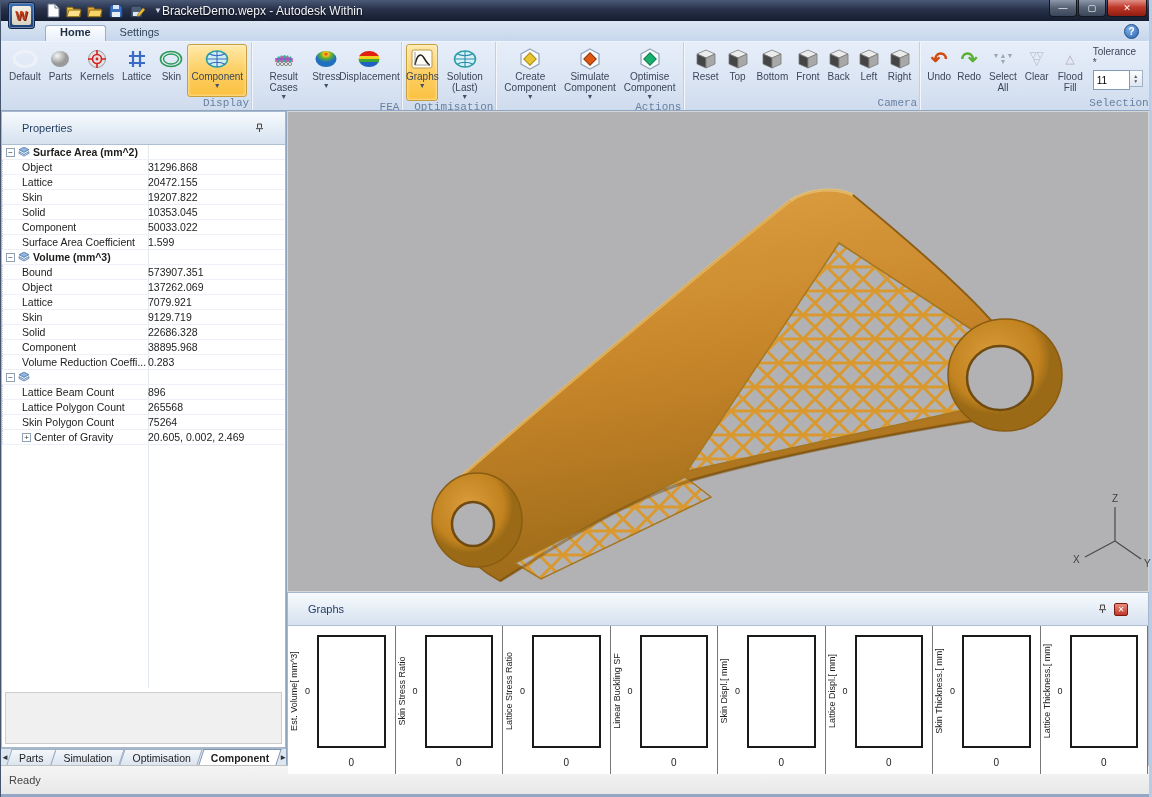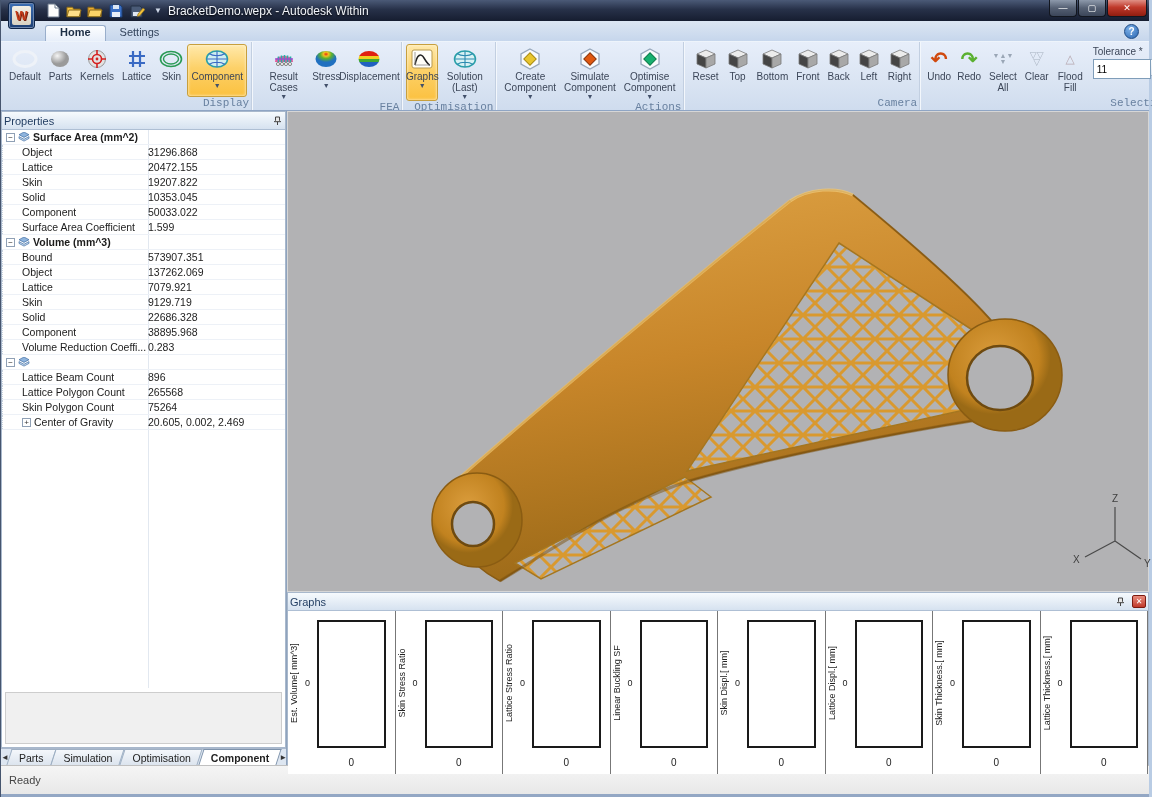--- a/index.html
+++ b/index.html
@@ -8,21 +8,21 @@
 
   
   .titlebar { height:21px; background:linear-gradient(#4b5a77, #273149 45%, #161d30); display:flex; align-items:center; position:relative; flex:0 0 auto; }
   .appbtn { position:absolute; left:7px; top:2px; width:27px; height:27px; background:linear-gradient(#3d6fb4,#1d3f74); border:1px solid #0d2448; border-radius:3px; z-index:5; display:flex; align-items:center; justify-content:center; box-shadow:0 0 0 1px #6d86ad inset; }
   .appbtn .wmark { font-size:14px; font-weight:bold; color:#e8e4da; text-shadow:1px 1px 0 #7a2410; background:linear-gradient(#f3efe5,#d9d2c2); width:19px; height:19px; border-radius:2px; display:flex; align-items:center; justify-content:center; }
   .appbtn .wmark i { font-style:normal; color:#c23a18; font-size:13px; font-weight:bold; }
   .qat { display:flex; align-items:center; gap:5px; margin-left:44px; }
   .qat .qi { width:16px; height:15px; display:flex; align-items:center; justify-content:center; }
   .qat svg { display:block; }
   .qat-drop { color:#cfd8e8; font-size:8px; margin-left:4px; }
-  .tb-title { color:#f2f5fa; font-size:12px; margin-left:6px; text-shadow:0 1px 2px #000; }
+  .tb-title { color:#f2f5fa; font-size:12px; text-shadow:0 1px 2px #000; }
   .wincontrols { position:absolute; right:2px; top:0; display:flex; }
   .wc { width:28px; height:17px; border:1px solid #12161f; border-top:none; display:flex; align-items:center; justify-content:center; font-size:9px; color:#fff; background:linear-gradient(#8d99ab,#556073 50%,#3c465a); border-radius:0 0 4px 4px; margin-left:1px; }
   .wc.close { width:40px; background:linear-gradient(#e09086,#c0392b 45%,#8f1d10); }
 
   
   .tabsrow { height:21px; background:linear-gradient(#dce6f3,#c6d6ec); display:flex; align-items:flex-end; padding-left:44px; position:relative; border-bottom:1px solid #eef4fb; flex:0 0 auto; }
   .rtab { padding:0 14px 3px; font-size:11px; color:#33445c; border-radius:3px 3px 0 0; }
   .rtab.active { background:linear-gradient(#fdfeff,#e8effa); border:1px solid #99aecb; border-bottom:none; font-weight:bold; color:#1d2e45; }
   .helpbtn { position:absolute; right:10px; bottom:2px; width:15px; height:15px; border-radius:50%; background:radial-gradient(circle at 35% 30%, #7db1e8, #2a66b2); color:#fff; font-size:10px; font-weight:bold; display:flex; align-items:center; justify-content:center; border:1px solid #1d4a84; }
 
@@ -32,28 +32,28 @@
   .rbtns { flex:1; display:flex; align-items:stretch; padding:2px 2px 0; }
   .rglabel { height:13px; text-align:right; font-size:11px; color:#68809f; line-height:12px;font-family:Liberation Mono, monospace; }
   .rbtn { display:flex; flex-direction:column; align-items:center; padding:2px 3px 0; min-width:30px; border:1px solid transparent; border-radius:3px; cursor:default; }
   .rbtn .ric { height:24px; display:flex; align-items:center; justify-content:center; }
   .rbtn .rlab { font-size:10px; line-height:11px; color:#3c4658; text-align:center; max-width:62px; }
   .rbtn .dar { font-size:7px; line-height:7px; color:#42506a; }
   .rbtn.sel { background:linear-gradient(#ffe9ab,#fcd169 45%,#fbc140); border:1px solid #c79f3e; box-shadow:inset 0 0 3px #fff7dd; }
   .tolbox { display:flex; flex-direction:column; padding:2px 4px; }
   .tollabel { font-size:10px; color:#3c4658; margin-bottom:2px; }
   .tolspin { display:flex; }
-  .tolspin input { width:58px; height:17px; border:1px solid #7f9db9; font-size:10px; padding:9px 3px; font-family:"Liberation Sans",sans-serif; }
+  .tolspin input { width:37px; height:17px; border:1px solid #7f9db9; font-size:10px; padding:9px 3px; font-family:"Liberation Sans",sans-serif; }
   .spinbtns { width:13px; height:17px; border:1px solid #9eb2c8; border-left:none; background:linear-gradient(#fdfdfd,#dfe6ef); display:flex; flex-direction:column; align-items:center; justify-content:center; font-size:5px; color:#4a5a70; line-height:5px; }
 
   
   .content { flex:1; display:flex; min-height:0; }
   .leftcol { width:286px; display:flex; flex-direction:column; border-right:1px solid #8fa3bd; background:#e4ecf6; flex:0 0 auto; }
   .props { height:647px; display:flex; flex-direction:column; background:#fff; border:1px solid #a8b8cc; }
-  .panelhdr { height:18px; background:linear-gradient(#f6fafd,#d6e2f0); border-bottom:1px solid #aebfd4; display:flex; align-items:center; padding:0 2px; font-size:11px; color:#1e3a5f; flex:0 0 auto; }
+  .panelhdr { height:33px; background:linear-gradient(#f6fafd,#d6e2f0); border-bottom:1px solid #aebfd4; display:flex; align-items:center; padding:0 20px; font-size:11px; color:#1e3a5f; flex:0 0 auto; }
   .panelhdr .ptitle { flex:1; }
   .pinicon { width:12px; height:12px; display:flex; align-items:center; justify-content:center; }
   .closebox { width:14px; height:13px; margin-left:6px; background:linear-gradient(#e98c7d,#c0392b); border:1px solid #7c1a10; border-radius:2px; color:#fff; font-size:8px; line-height:11px; text-align:center; }
   .pgridwrap { flex:1; position:relative; overflow:hidden; background:#fff; }
   .pcoldiv { position:absolute; left:146px; top:0; bottom:0; width:1px; background:#e2e8f0; }
   .prow { display:flex; height:15px; border-bottom:1px solid #edf1f7; position:relative; font-size:10.5px; color:#1c1c1c; align-items:center; }
   .pleft { width:146px; display:flex; align-items:center; overflow:hidden; white-space:nowrap; flex:0 0 auto; height:100%; }
   .pval { flex:1; overflow:hidden; white-space:nowrap; }
   .pexp { width:9px; height:9px; border:1px solid #8fa0b5; background:#fff; font-size:8px; line-height:7px; text-align:center; color:#333; margin:0 3px 0 4px; flex:0 0 auto; }
   .picn { margin-right:3px; display:flex; }

